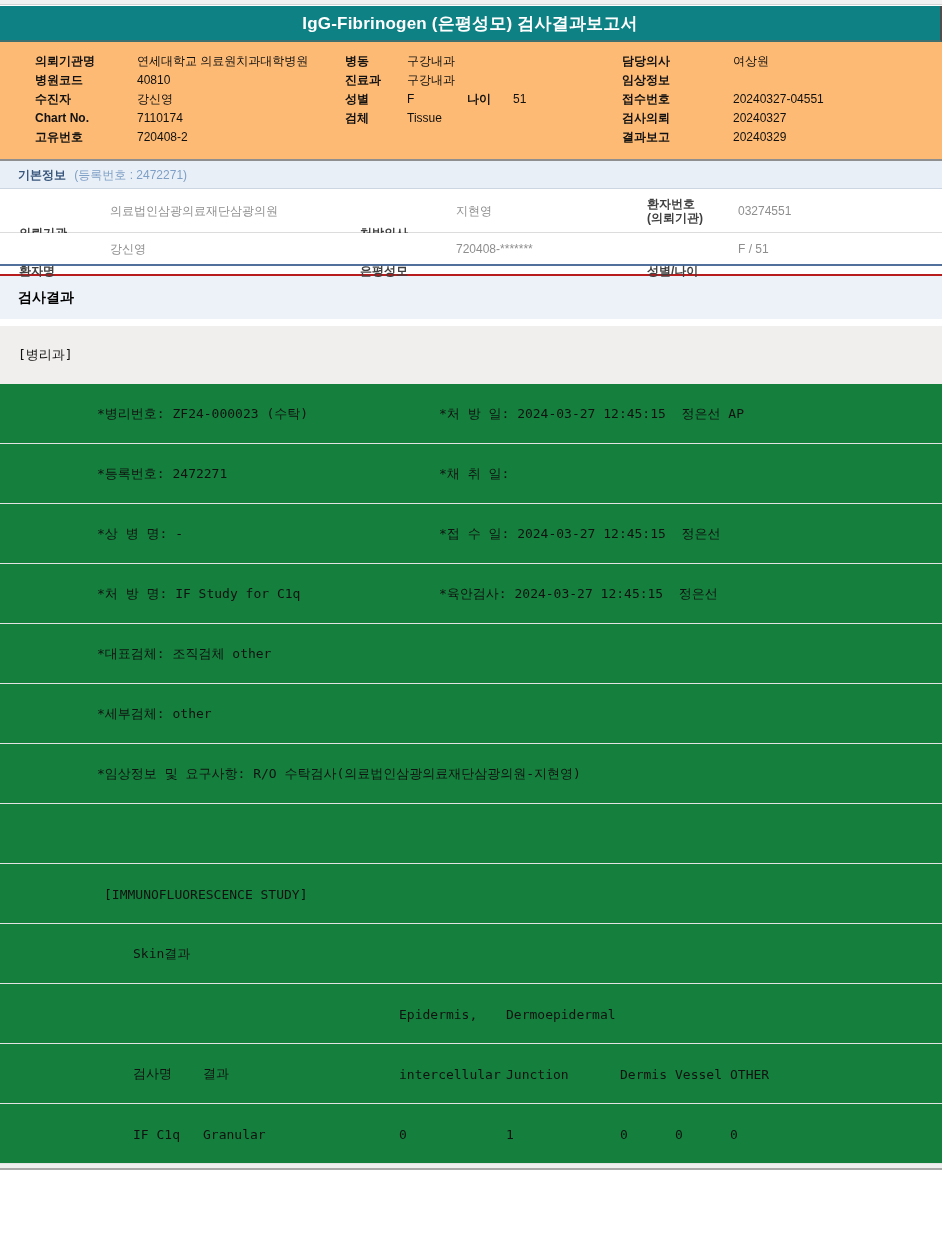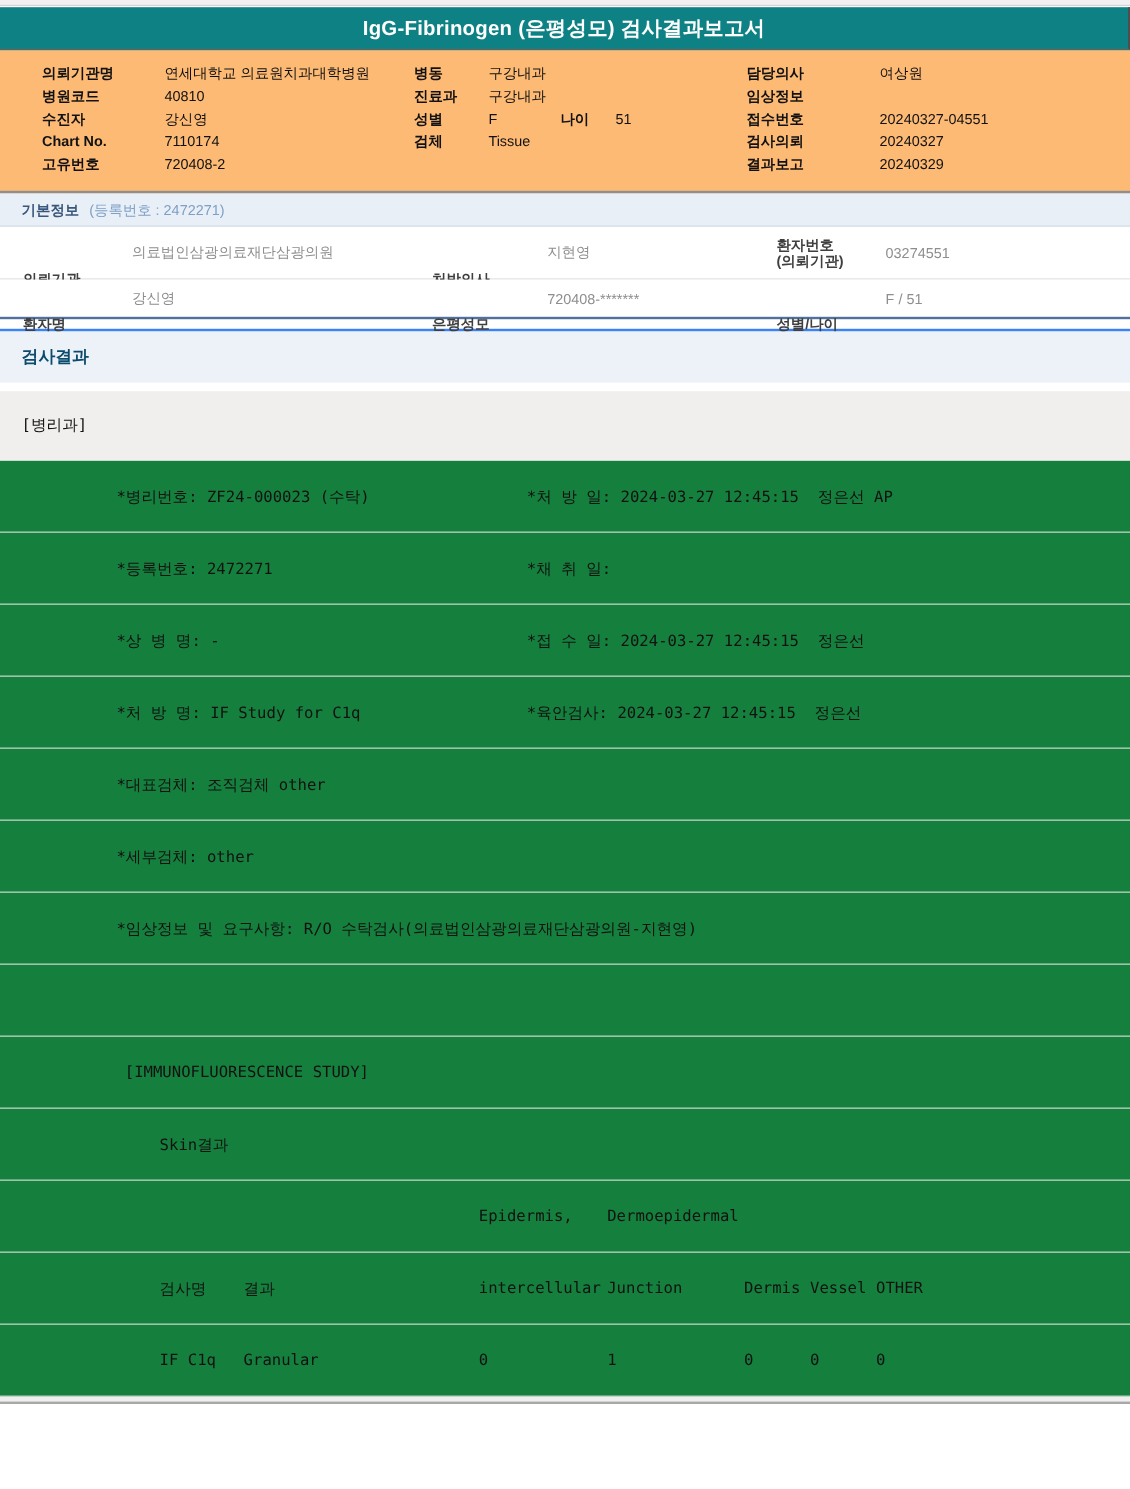--- a/index.html
+++ b/index.html
@@ -60,22 +60,22 @@
   .bi-c3 { left:360px; }
   .bi-c4 { left:456px; }
   .bi-c5 { left:647px; }
   .bi-c6 { left:738px; }
   .bi-2line { line-height:14px; font-weight:bold; color:#3f3f3f; }
 
   
   .result-gap { height:8px; background:#fff; }
   .result-bar {
     height:45px; line-height:43px; background:#edf2f8;
-    border-top:2px solid #3b82f6;
-    padding-left:18px; font-size:14px; font-weight:bold; color:#0c4a6e;
+    border-top:2px solid #b91c1c;
+    padding-left:18px; font-size:14px; font-weight:bold; color:#000000;
   }
   .dept-gap { height:7px; background:#fff; }
   .dept-row {
     height:58px; line-height:58px; background:#f1efed;
     padding-left:18px;
     font-family:"DejaVu Sans Mono", monospace; font-size:13px; color:#111;
   }
 
   
   .r-row {

